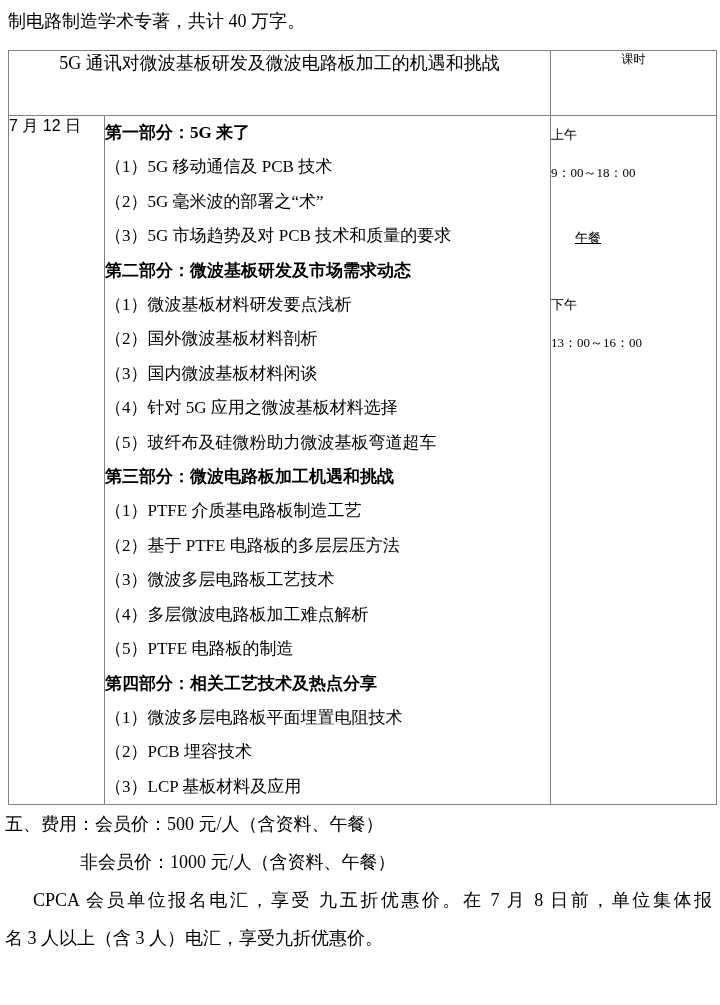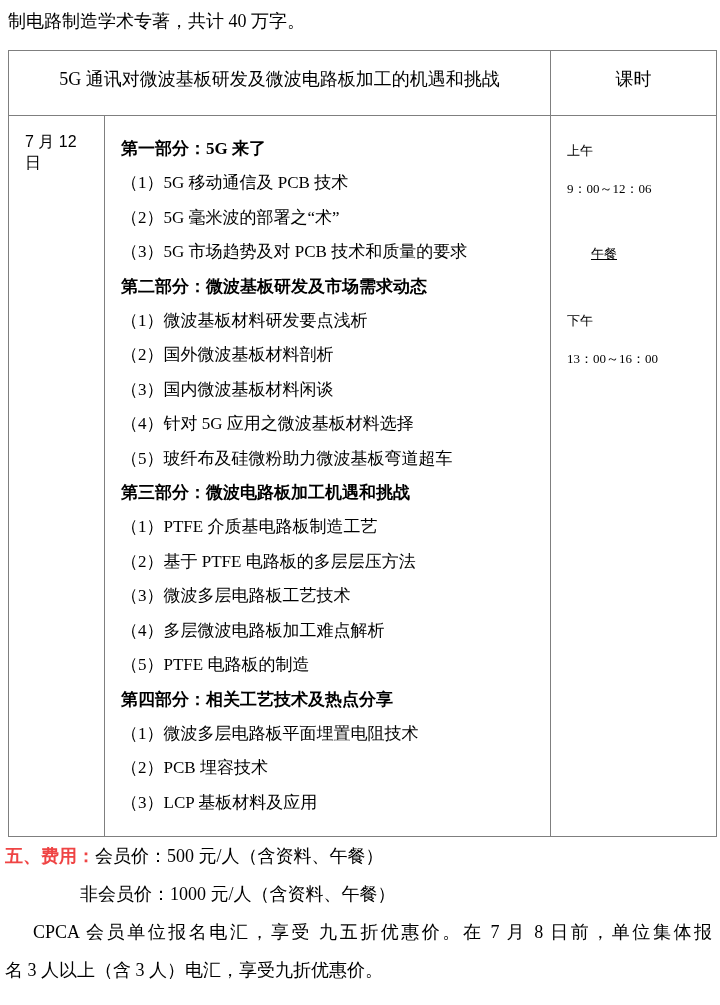--- a/index.html
+++ b/index.html
@@ -19,51 +19,51 @@
 
   
   table.course {
     width: 708px;
     margin: 10px 0 0 8px;
     border-collapse: collapse;
     table-layout: fixed;
   }
   table.course td {
     border: 1.6px solid #7f7f7f;
-    padding: 16px;
+    padding: 0;
     vertical-align: top;
   }
   td.hdr-title {
     height: 65px;
     text-align: center;
     vertical-align: middle;
     font-size: 18px;
   }
   td.hdr-hours {
     text-align: center;
     vertical-align: middle;
-    font-size: 18px;
+    font-size: 12px;
   }
   td.date-cell {
     vertical-align: middle;
     text-align: left;
     font-size: 16px;
     font-family: "Liberation Sans", "DejaVu Sans", sans-serif;
   }
   td.agenda-cell { padding: 11px 4px 0 9px; }
   .agenda-line { font-size: 17px; line-height: 34.4px; white-space: nowrap; }
   .agenda-line.bold { font-weight: bold; }
   td.schedule-cell { padding: 212px 2px 0 7px; font-size: 13px; }
   .sched-line { line-height: 38px; white-space: nowrap; }
   .sched-lunch { margin-top: 27px; margin-left: 24px; text-decoration: underline; }
   .sched-pm { margin-top: 29px; }
 
   
   .fees { margin: 0 8px 0 5px; font-size: 18px; line-height: 38px; }
-  .fees-heading { color: #ef4444; font-weight: bold; }
+  .fees-heading { color: #000000; font-weight: normal; }
   .fees-line2 { padding-left: 75px; }
   .fees-note1 { text-indent: 28px; text-align: justify; text-align-last: justify; }
 </style>
 </head>
 <body>
 
 <div class="page">
 
   <div class="intro">
     <div>制电路制造学术专著，共计 40 万字。</div>
@@ -99,21 +99,21 @@
         <div class="agenda-line">（3）微波多层电路板工艺技术</div>
         <div class="agenda-line">（4）多层微波电路板加工难点解析</div>
         <div class="agenda-line">（5）PTFE 电路板的制造</div>
         <div class="agenda-line bold">第四部分：相关工艺技术及热点分享</div>
         <div class="agenda-line">（1）微波多层电路板平面埋置电阻技术</div>
         <div class="agenda-line">（2）PCB 埋容技术</div>
         <div class="agenda-line">（3）LCP 基板材料及应用</div>
       </td>
       <td class="schedule-cell">
         <div class="sched-line">上午</div>
-        <div class="sched-line">9：00～12：06</div>
+        <div class="sched-line">9：00～18：00</div>
         <div class="sched-line sched-lunch">午餐</div>
         <div class="sched-line sched-pm">下午</div>
         <div class="sched-line">13：00～16：00</div>
       </td>
     </tr>
   </tbody>
     </table>
 
   <div class="fees">
     <div>

